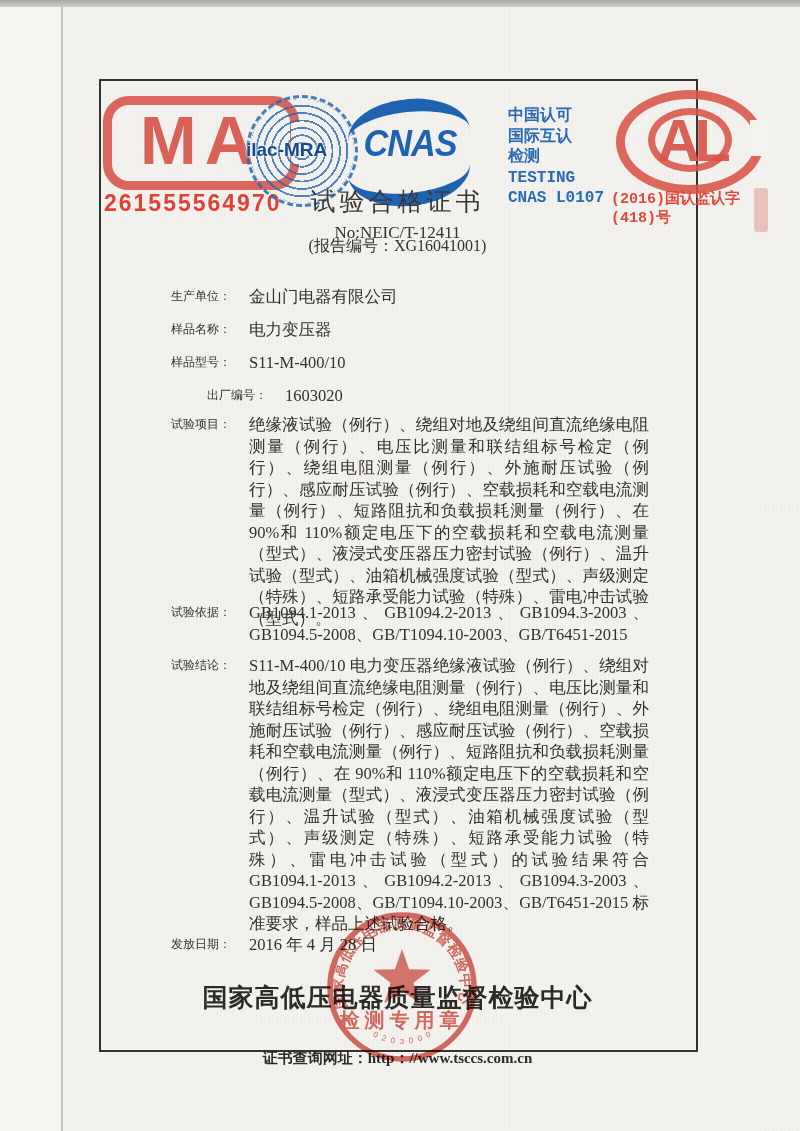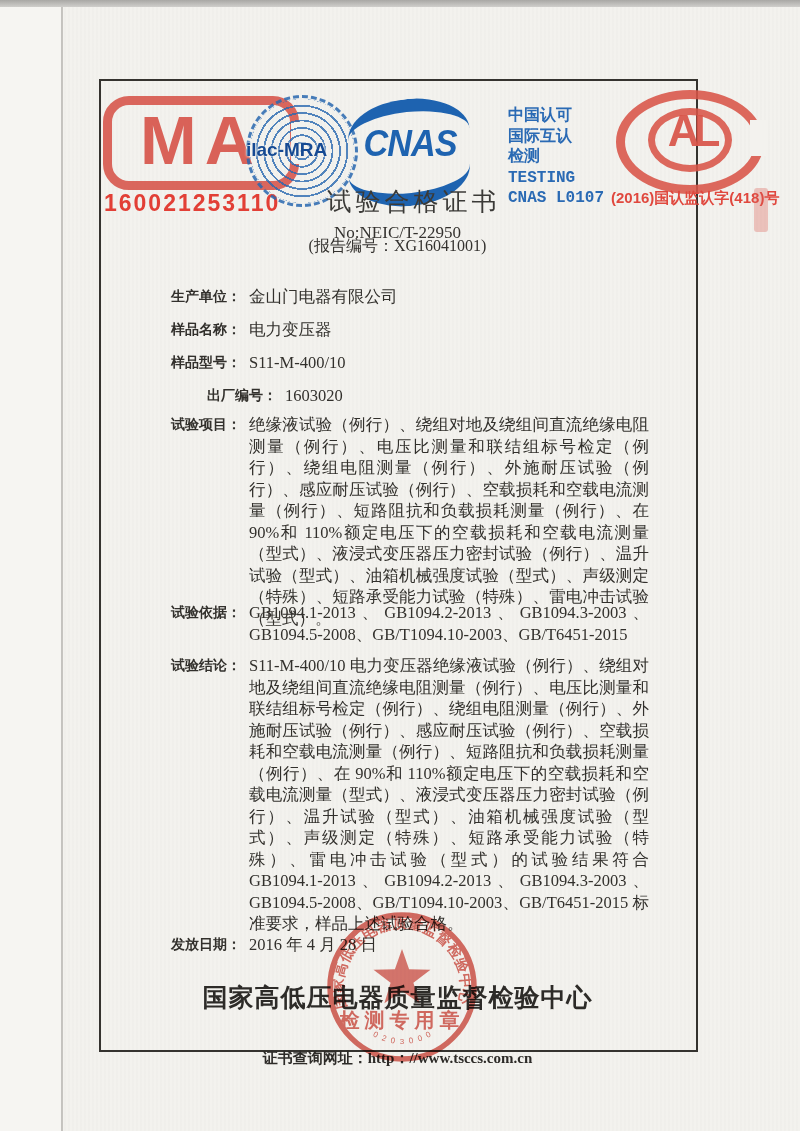--- a/index.html
+++ b/index.html
@@ -37,33 +37,33 @@
   .cnas-arc-top{position:absolute;left:6px;top:0px;width:122px;height:58px;border-top:13px solid #1e63b0;border-radius:50%;transform:rotate(-6deg);}
   .cnas-arc-bottom{position:absolute;left:6px;top:36px;width:122px;height:58px;border-bottom:13px solid #1e63b0;border-radius:50%;transform:rotate(-6deg);}
   .cnas-text{position:absolute;left:0;top:24px;width:136px;text-align:center;font-family:"Liberation Sans","DejaVu Sans",sans-serif;font-weight:bold;font-style:italic;font-size:36px;letter-spacing:-1px;color:#1e63b0;transform:scaleX(.95);}
 
   .accred-text{position:absolute;left:508px;top:106px;font-family:Liberation Mono, monospace;font-weight:bold;font-size:16px;line-height:20.5px;color:#2a6ab4;}
 
   .cal-stamp{position:absolute;left:616px;top:90px;width:156px;height:110px;}
   .cal-outer{position:absolute;left:0;top:0;width:130px;height:86px;border:9px solid rgba(216,84,72,.88);border-radius:50%;}
   .cal-gap{position:absolute;left:134px;top:30px;width:16px;height:36px;background:#f3f2ee;}
   .cal-inner{position:absolute;left:32px;top:18px;width:70px;height:50px;border:7px solid rgba(216,84,72,.88);border-radius:50%;}
-  .cal-al{position:absolute;left:10px;top:16px;width:130px;text-align:center;font-family:"Liberation Sans","DejaVu Sans",sans-serif;font-weight:bold;font-size:44px;letter-spacing:-6px;color:rgba(216,84,72,.92);}
-  .cal-approval{position:absolute;left:611px;top:189px;width:170px;font-family:Liberation Sans, sans-serif;font-weight:bold;font-size:15px;color:#e0483e;}
+  .cal-al{position:absolute;left:10px;top:16px;width:130px;text-align:center;font-family:"Liberation Sans","DejaVu Sans",sans-serif;font-weight:bold;font-size:60px;letter-spacing:-6px;color:rgba(216,84,72,.92);}
+  .cal-approval{position:absolute;left:611px;top:189px;width:170px;font-family:Liberation Mono, monospace;font-weight:bold;font-size:15px;color:#e0483e;}
   .cal-smudge{position:absolute;left:754px;top:188px;width:14px;height:44px;background:rgba(217,90,80,.32);border-radius:3px;}
 
   
-  .cert-title{position:absolute;left:99px;top:185px;width:597px;text-align:center;font-size:25px;letter-spacing:4px;color:#3b3a37;padding-left:16px;}
+  .cert-title{position:absolute;left:99px;top:185px;width:597px;text-align:center;font-size:25px;letter-spacing:4px;color:#3b3a37;}
   .cert-no{position:absolute;left:99px;top:223px;width:597px;text-align:center;font-size:17px;color:#34322f;}
   .report-no{position:absolute;left:99px;top:236px;width:597px;text-align:center;font-size:16px;color:#34322f;}
 
   
   .fields{position:absolute;left:171px;top:286px;width:480px;color:#32302c;}
   .field-row{position:absolute;display:flex;align-items:flex-start;}
-  .field-label{flex:none;width:78px;font-size:14px;line-height:21.5px;white-space:nowrap;font-weight:bold;}
+  .field-label{flex:none;width:78px;font-size:12px;line-height:21.5px;white-space:nowrap;}
   .field-value{font-size:16.5px;line-height:21.5px;width:400px;text-align:justify;}
   .field-value.short{white-space:nowrap;width:auto;text-align:left;}
   .row-0{top:0px;}
   .row-1{top:33px;}
   .row-2{top:66px;}
   .row-3{top:99px;margin-left:36px;}
   .row-4{top:128px;}
   .row-5{top:316px;}
   .row-6{top:369px;}
   .row-7{top:648px;}
@@ -84,21 +84,21 @@
   <div class="scan-top"></div>
   <div class="scan-left-margin"></div>
   <div class="scan-left-line"></div>
 
   <div class="frame"></div>
 
   <div class="cma-stamp">
     <div class="cma-rect"></div>
     <div class="cma-gap"></div>
     <div class="cma-ma">MA</div>
-    <div class="cma-number">160021253110</div>
+    <div class="cma-number">261555564970</div>
   </div>
 
   <div class="ilac-logo">
     <div class="ilac-rings"></div>
     <div class="ilac-ticks"></div>
     <div class="ilac-text">ilac-MRA</div>
   </div>
 
   <div class="cnas-logo">
     <div class="cnas-arc-top"></div>
@@ -117,21 +117,21 @@
   <div class="cal-stamp">
     <div class="cal-outer"></div>
     <div class="cal-gap"></div>
     <div class="cal-inner"></div>
     <div class="cal-al">AL</div>
   </div>
   <div class="cal-approval">(2016)国认监认字(418)号</div>
   <div class="cal-smudge"></div>
 
   <div class="cert-title">试验合格证书</div>
-  <div class="cert-no">No:NEIC/T-22950</div>
+  <div class="cert-no">No:NEIC/T-12411</div>
   <div class="report-no">(报告编号：XG16041001)</div>
 
   <div class="fields">
     <div class="field-row row-0">
       <div class="field-label">生产单位：</div>
       <div class="field-value short">金山门电器有限公司</div>
     </div>
     <div class="field-row row-1">
       <div class="field-label">样品名称：</div>
       <div class="field-value short">电力变压器</div>

